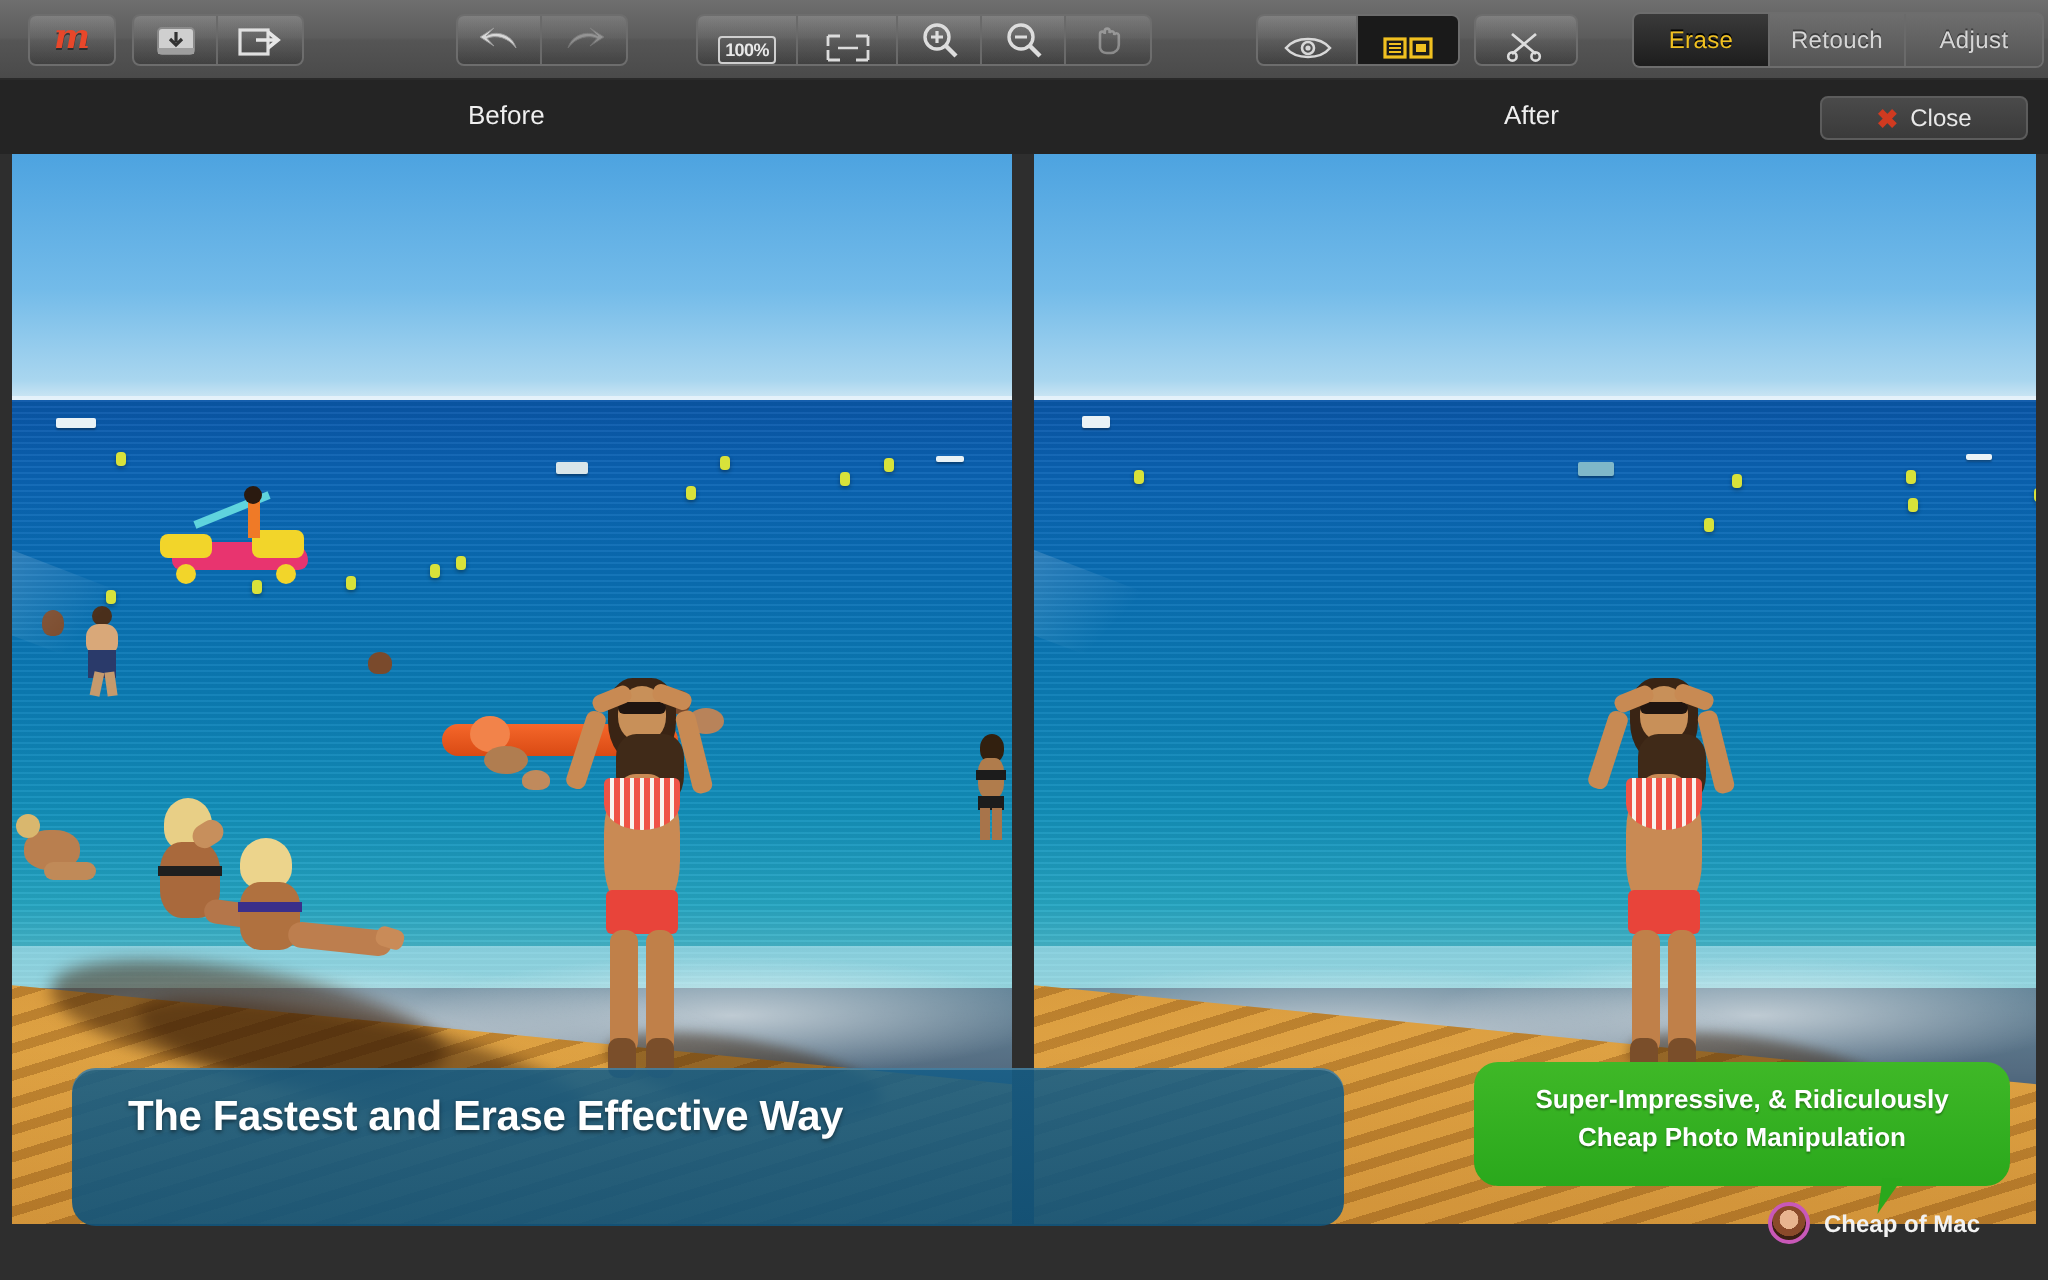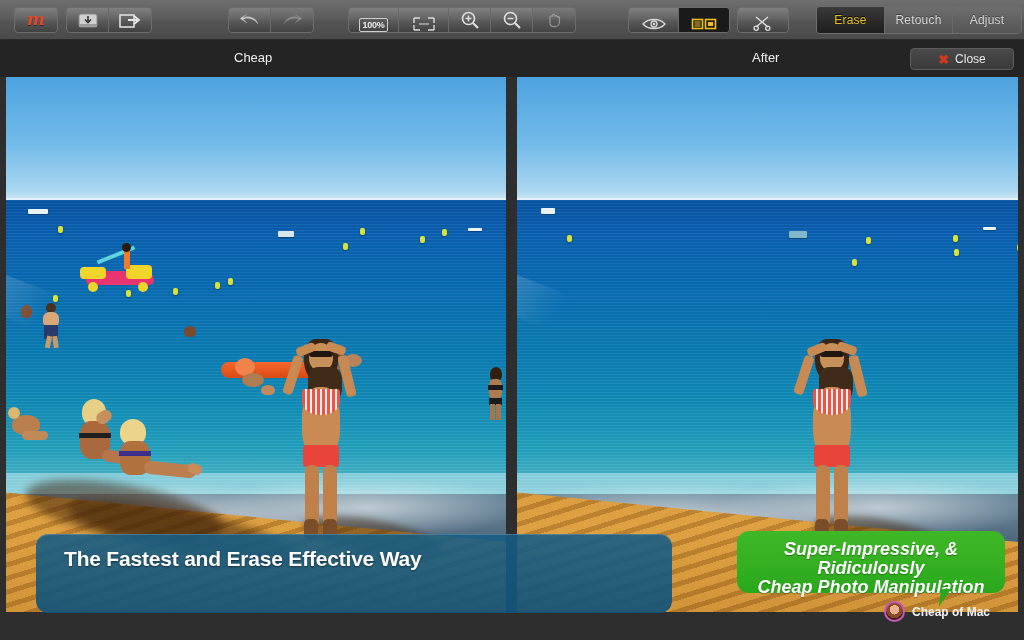--- a/index.html
+++ b/index.html
@@ -192,23 +192,22 @@
 
   .green-bubble {
     position: absolute; left: 737px; top: 531px;
     width: 268px; height: 62px;
     border-radius: 12px;
     background: linear-gradient(to bottom, #3fb827, #2aa81c);
     color: #fff; text-align: center;
     padding-top: 9px;
   }
   .green-bubble .gline {
-    font-size: 18px; font-weight: bold; line-height: 19px;
+    font-size: 13px; font-weight: bold; line-height: 19px;
     text-shadow: 0 1px 1px rgba(0,0,0,.32);
-    font-style: italic;
   }
   .bubble-tail {
     position: absolute; left: 940px; top: 589px;
     width: 0; height: 0;
     border-left: 10px solid #2aa81c;
     border-bottom: 18px solid transparent;
     transform: skewX(-8deg);
   }
 
   .cult-badge {
@@ -326,21 +325,21 @@
     </div>
 
     <div class="tb-group grp-modes">
       <div class="mode-btn active">Erase</div>
       <div class="mode-btn">Retouch</div>
       <div class="mode-btn">Adjust</div>
     </div>
   </div>
 
   <div class="labelbar">
-    <div class="lbl lbl-before">Cheap</div>
+    <div class="lbl lbl-before">Before</div>
     <div class="lbl lbl-after">After</div>
   </div>
 
   <div class="close-btn">
     <span class="close-x">✖</span>
     <span>Close</span>
   </div>
 
   <div class="pane pane-before">
     <div class="sky"></div>

